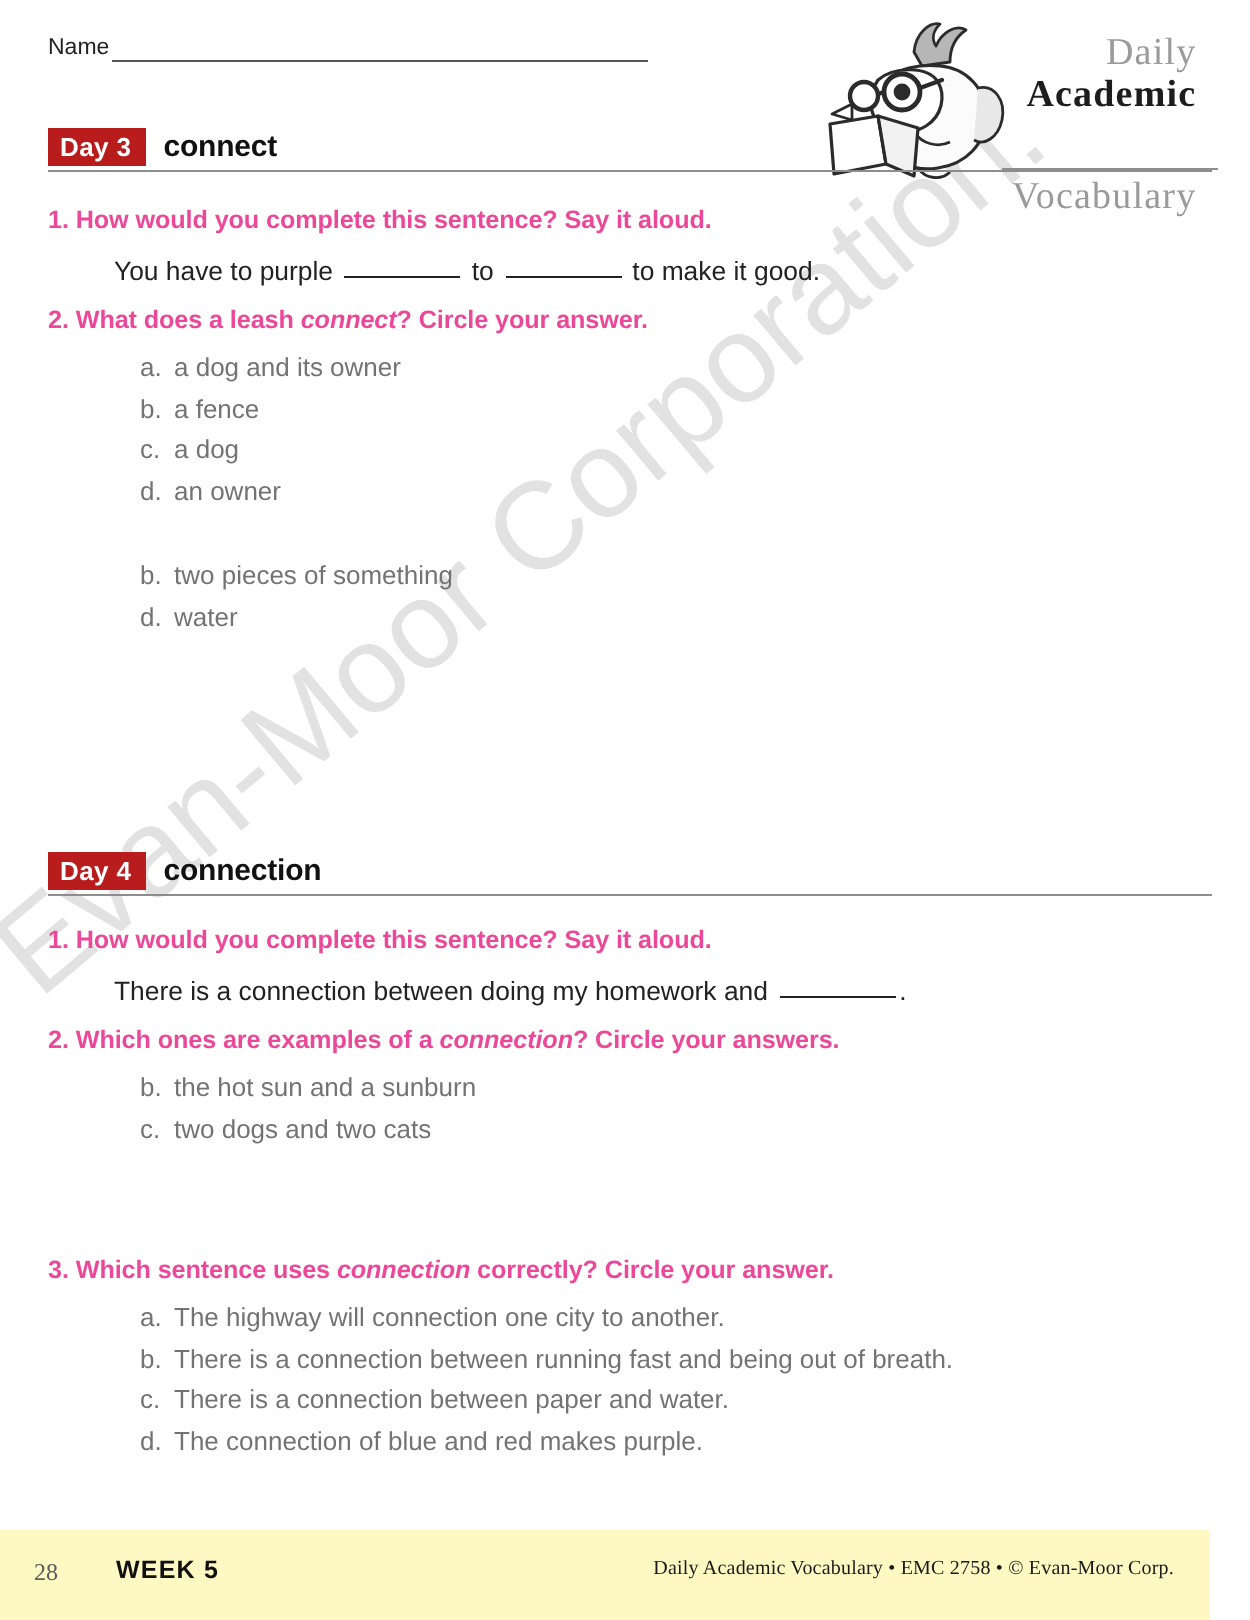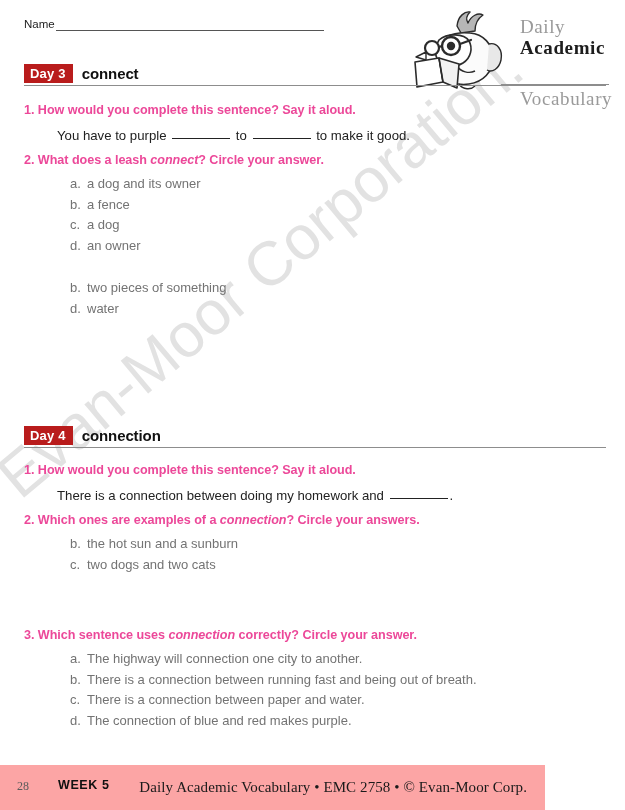--- a/index.html
+++ b/index.html
@@ -81,24 +81,25 @@
   }
   .logo-bird {
     position: absolute;
     left: 0;
     top: 2px;
     width: 92px;
     height: 82px;
   }
   .logo-words {
     position: absolute;
-    left: 107px;
+    left: 93px;
     top: 8px;
     font-family: "Liberation Serif", serif;
     line-height: 21px;
+    text-align: right;
   }
   .logo-words div {
     font-size: 19px;
     letter-spacing: 0.6px;
   }
   .lw-daily   { color: #9a9a9a; }
   .lw-acad    { color: #1d1d1d; font-weight: bold; }
   .lw-vocab   { color: #9a9a9a; margin-top: 30px; }
   .logo-underline {
     position: absolute;
@@ -176,23 +177,23 @@
     line-height: 20.5px;
     white-space: nowrap;
   }
   .opt-letter { display: inline-block; width: 17px; }
 
   
   .footer {
     position: absolute;
     left: 0;
     bottom: 0;
-    width: 545px;
+    width: 605px;
     height: 45px;
-    background: #fca5a5;
+    background: #fef9c3;
   }
   .footer-page {
     position: absolute;
     left: 17px;
     top: 14px;
     font-family: "Liberation Serif", serif;
     font-size: 12px;
     color: #5b5b5b;
   }
   .footer-week {
@@ -202,21 +203,21 @@
     font-size: 12.5px;
     font-weight: bold;
     color: #111;
     letter-spacing: 0.6px;
   }
   .footer-credit {
     position: absolute;
     right: 18px;
     top: 14px;
     font-family: "Liberation Serif", serif;
-    font-size: 15px;
+    font-size: 10px;
     color: #1a1a1a;
     letter-spacing: 0.1px;
   }
 </style>
 </head>
 <body>
 
 <div id="watermark">
   <div class="wm-text">© Evan-Moor Corporation.</div>
 </div>

